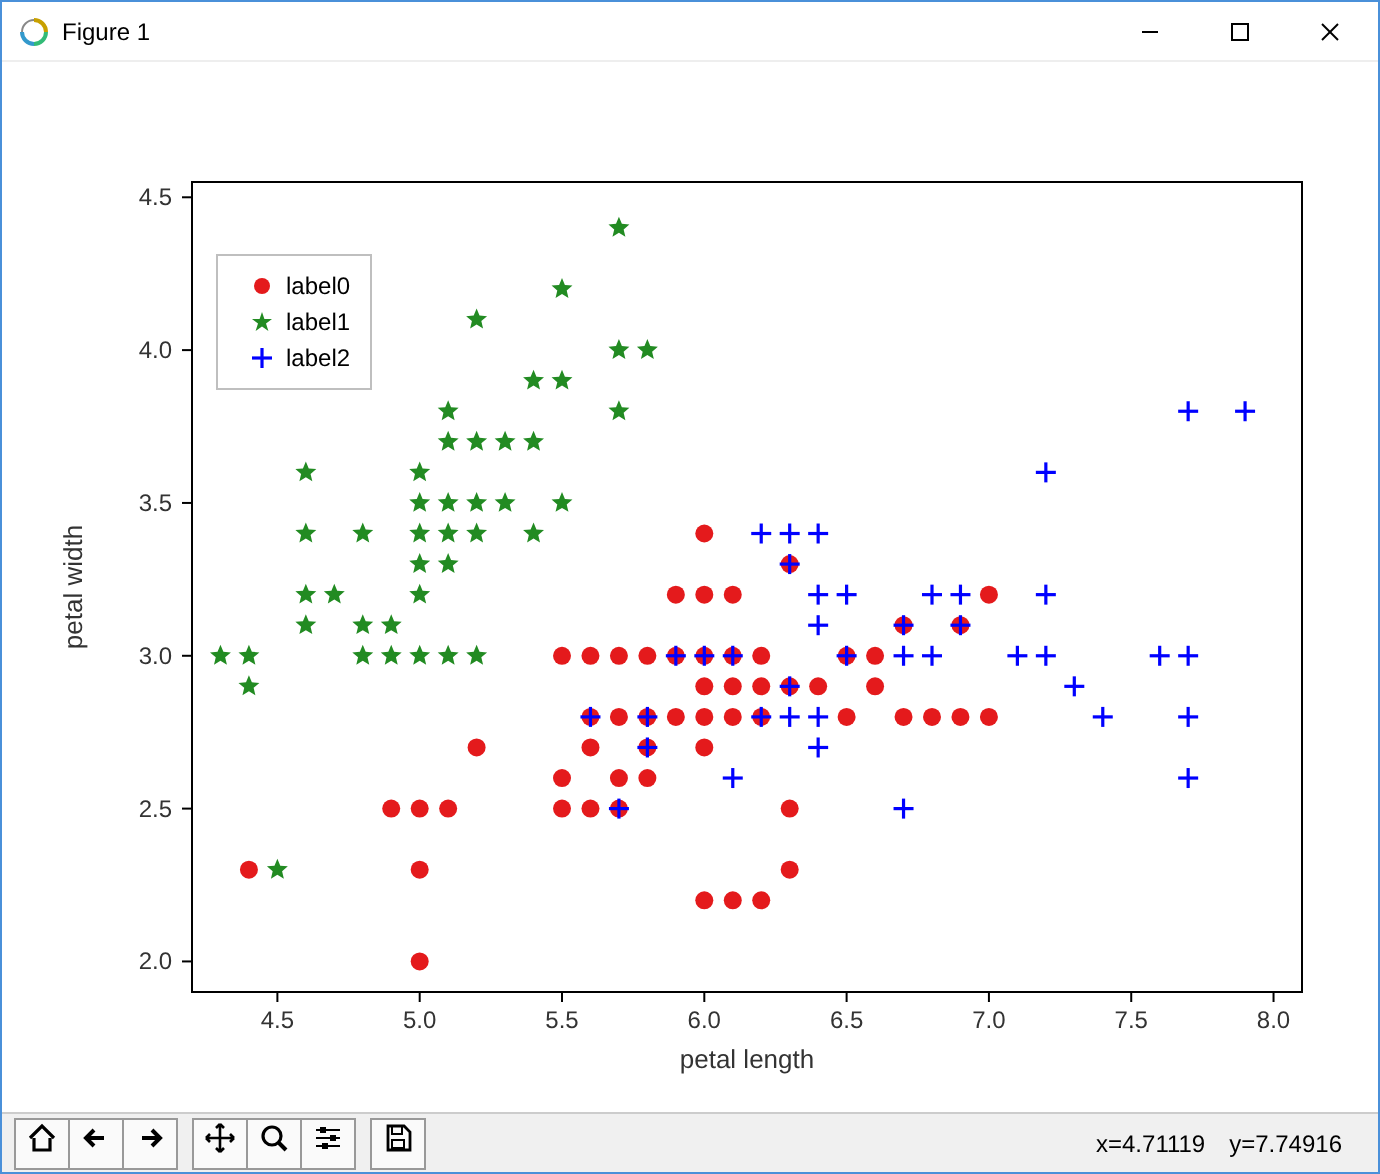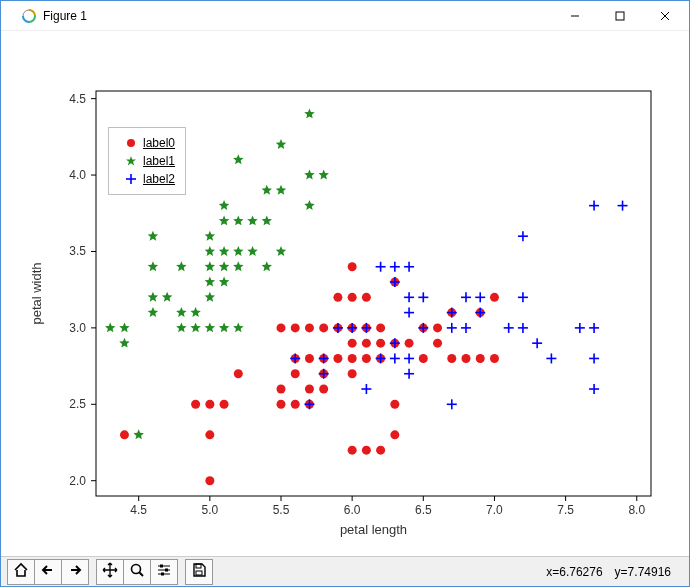--- a/index.html
+++ b/index.html
@@ -5,21 +5,21 @@
   * { box-sizing: border-box; margin: 0; padding: 0; }
   body { font-family: "Segoe UI", Tahoma, sans-serif; background: #fff; }
   .window {
     width: 690px; height: 587px;
     border: 1px solid #4a90d9;
     position: relative; background: #fff;
     display: flex; flex-direction: column;
   }
   .titlebar {
     height: 30px; display: flex; align-items: center;
-    padding: 0 2px 0 20px; background: #fff;
+    padding: 0 2px 0 8px; background: #fff;
     border-bottom: 1px solid #eee;
   }
   .titlebar .app-icon {
     width: 16px; height: 16px; margin-right: 6px; display: inline-block;
   }
   .titlebar .title { font-size: 12px; color: #000; flex: 0 0 auto; }
   .titlebar .spacer { flex: 1; }
   .win-btn {
     width: 45px; height: 30px; display: flex; align-items: center; justify-content: center;
     font-size: 12px; color: #000; cursor: default;
@@ -37,21 +37,21 @@
     margin-right: -1px;
   }
   .tb-sep { width: 8px; }
   .toolbar .spacer { flex: 1; }
   .coord { font-size: 12px; color: #000; margin-right: 12px; }
   .legend-box {
     position: absolute; left: 107px; top: 96px;
     background: #fff; border: 1px solid #bfbfbf;
     padding: 6px 10px; font-size: 12px;
   }
-  .legend-row { display: flex; align-items: center; height: 18px; text-decoration: underline; }
+  .legend-row { display: flex; align-items: center; height: 18px; }
   .legend-mark { width: 24px; display: flex; justify-content: center; align-items: center; }
   .legend-label { font-size: 12px; color: #000; }
   text.tick { font-size: 12px; fill: #333; }
   text.axlabel { font-size: 13px; fill: #333; }
 </style>
 </head>
 <body>
 
 <div class="window">
 
@@ -382,17 +382,17 @@
     <div class="tb-btn">
       <span>
         <svg width="16" height="16">
             <path d="M3 2 H11 L14 5 V14 H3 Z" fill="none" stroke="#000" stroke-width="1.4"></path>
             <rect x="5" y="2" width="5" height="4" fill="none" stroke="#000"></rect>
             <rect x="5" y="9" width="6" height="4" fill="none" stroke="#000"></rect>
           </svg>
       </span>
     </div>
     <span class="spacer"></span>
-    <span class="coord">x=6.76276</span>
+    <span class="coord">x=4.71119</span>
     <span class="coord">y=7.74916</span>
   </div>
 
 </div>
 
 </body></html>

